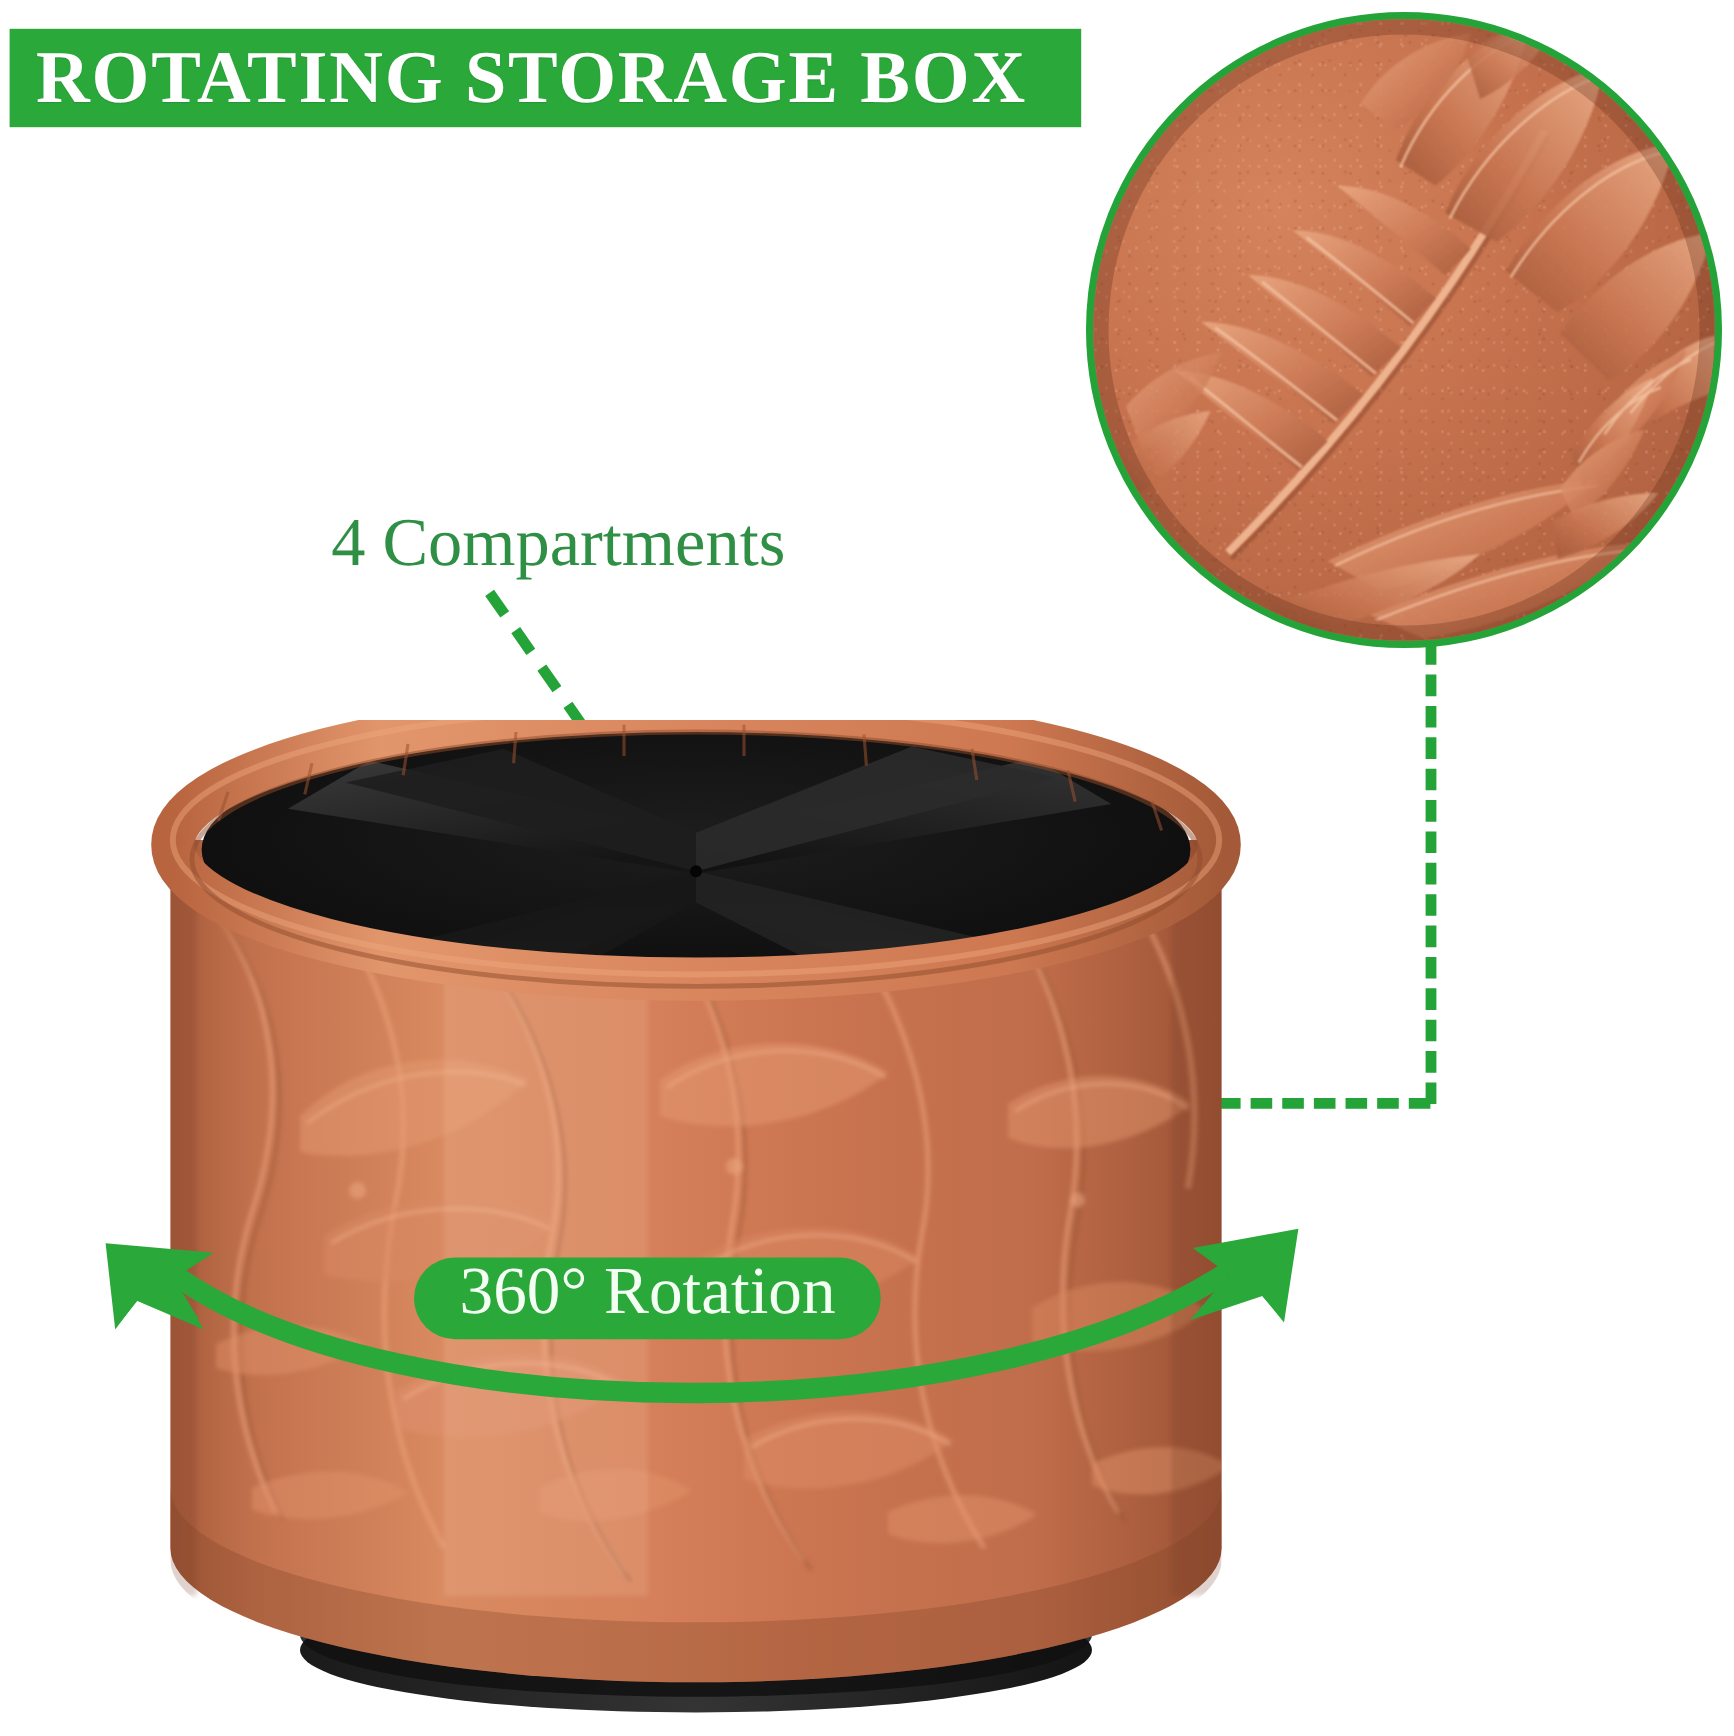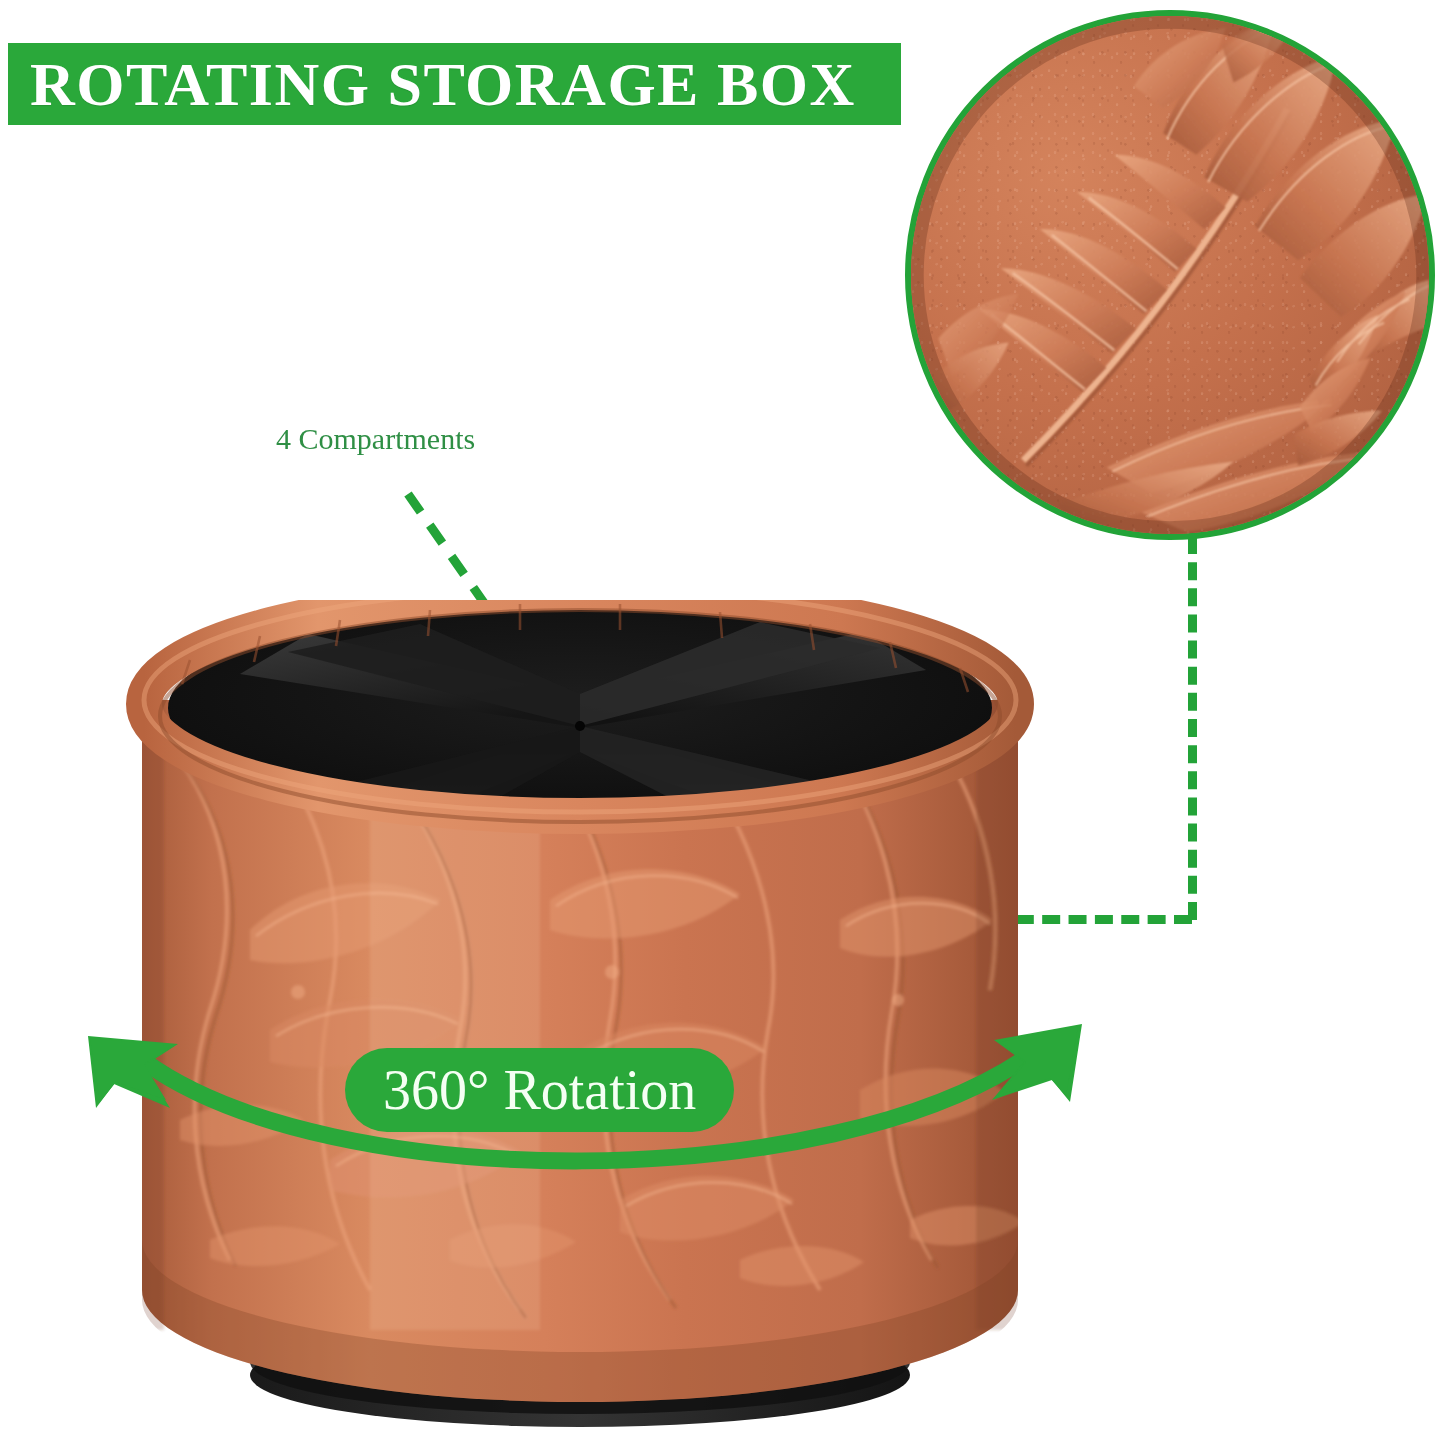--- a/index.html
+++ b/index.html
@@ -8,21 +8,21 @@
     font-family:"Liberation Serif", serif;
     width:1445px;height:1447px;position:relative;overflow:hidden;
   }
   #stage{position:absolute;left:0;top:0;width:1445px;height:1447px;background:#fff;}
 
   
   #title-banner{
     position:absolute;left:8px;top:24px;width:893px;height:82px;
     background:#2aa83a;
     display:flex;align-items:center;
-    box-sizing:border-box;padding-left:22px;margin-top:19px;
+    box-sizing:border-box;padding-left:22px;
   }
   #title-banner .title-text{
     color:#ffffff;
     font-family:"Liberation Serif", serif;
     font-weight:bold;
     font-size:62px;
     letter-spacing:1.5px;
     line-height:1;
     white-space:nowrap;
     text-shadow:0 1px 1px rgba(0,0,0,.12);
@@ -69,42 +69,42 @@
   #leader-compartments{
     position:absolute;left:390px;top:480px;width:240px;height:320px;
     pointer-events:none;
   }
 
   
   .callout-label{
     position:absolute;
     color:#2f8f45;
     font-family:"Liberation Serif", serif;
-    font-size:30px;
+    font-size:57px;
     line-height:1;
     white-space:nowrap;
   }
   #label-compartments{left:276px;top:424px;}
   #label-fabric{left:578px;top:556px;}
 
   
   #product{
     position:absolute;left:120px;top:600px;width:920px;height:840px;
   }
   #product svg{position:absolute;left:0;top:0;width:100%;height:100%;}
 
   
   #rotation-group{position:absolute;left:70px;top:1000px;width:1030px;height:190px;}
   #rotation-group svg{position:absolute;left:0;top:0;width:100%;height:100%;}
   #rotation-badge{
     position:absolute;left:345px;top:1048px;
-    height:84px;
+    height:68px;
     background:#2aa83a;
     border-radius:44px;
-    display:flex;align-items:center;justify-content:center;
+    display:flex;align-items:flex-start;justify-content:center;
     padding:0 38px;
     box-sizing:border-box;
   }
   #rotation-badge .badge-text{
     color:#f4fff3;
     font-family:"Liberation Serif", serif;
     font-size:56px;
     line-height:1;
     white-space:nowrap;
   }

